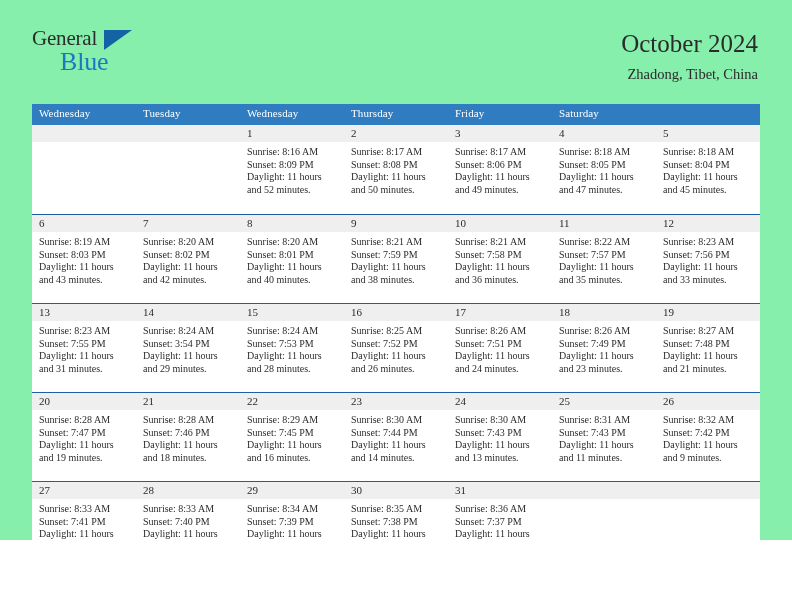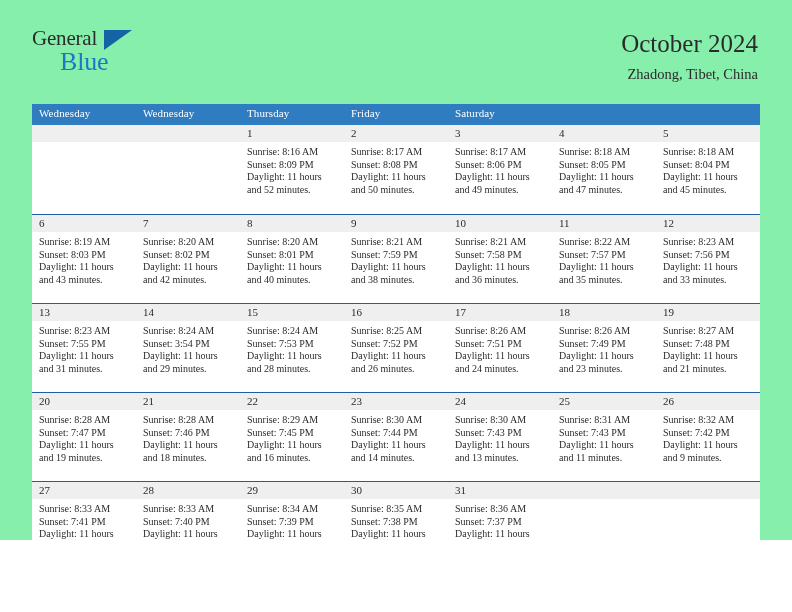--- a/index.html
+++ b/index.html
@@ -141,20 +141,21 @@
     </div>
     <div class="title-wrap">
       <div class="cal-title">October 2024</div>
       <div class="cal-sub">Zhadong, Tibet, China</div>
     </div>
   </div>
 
   <div class="calendar">
     <div class="weekdays">
       <div class="weekday">Wednesday</div>
+      <div class="weekday">Tuesday</div>
       <div class="weekday">Wednesday</div>
       <div class="weekday">Thursday</div>
       <div class="weekday">Friday</div>
       <div class="weekday">Saturday</div>
     </div>
     <div id="weeks-container">
         <div class="week">
           <div class="cell empty">
             <div class="daynum-band"></div>
             <div class="cell-body"></div>

